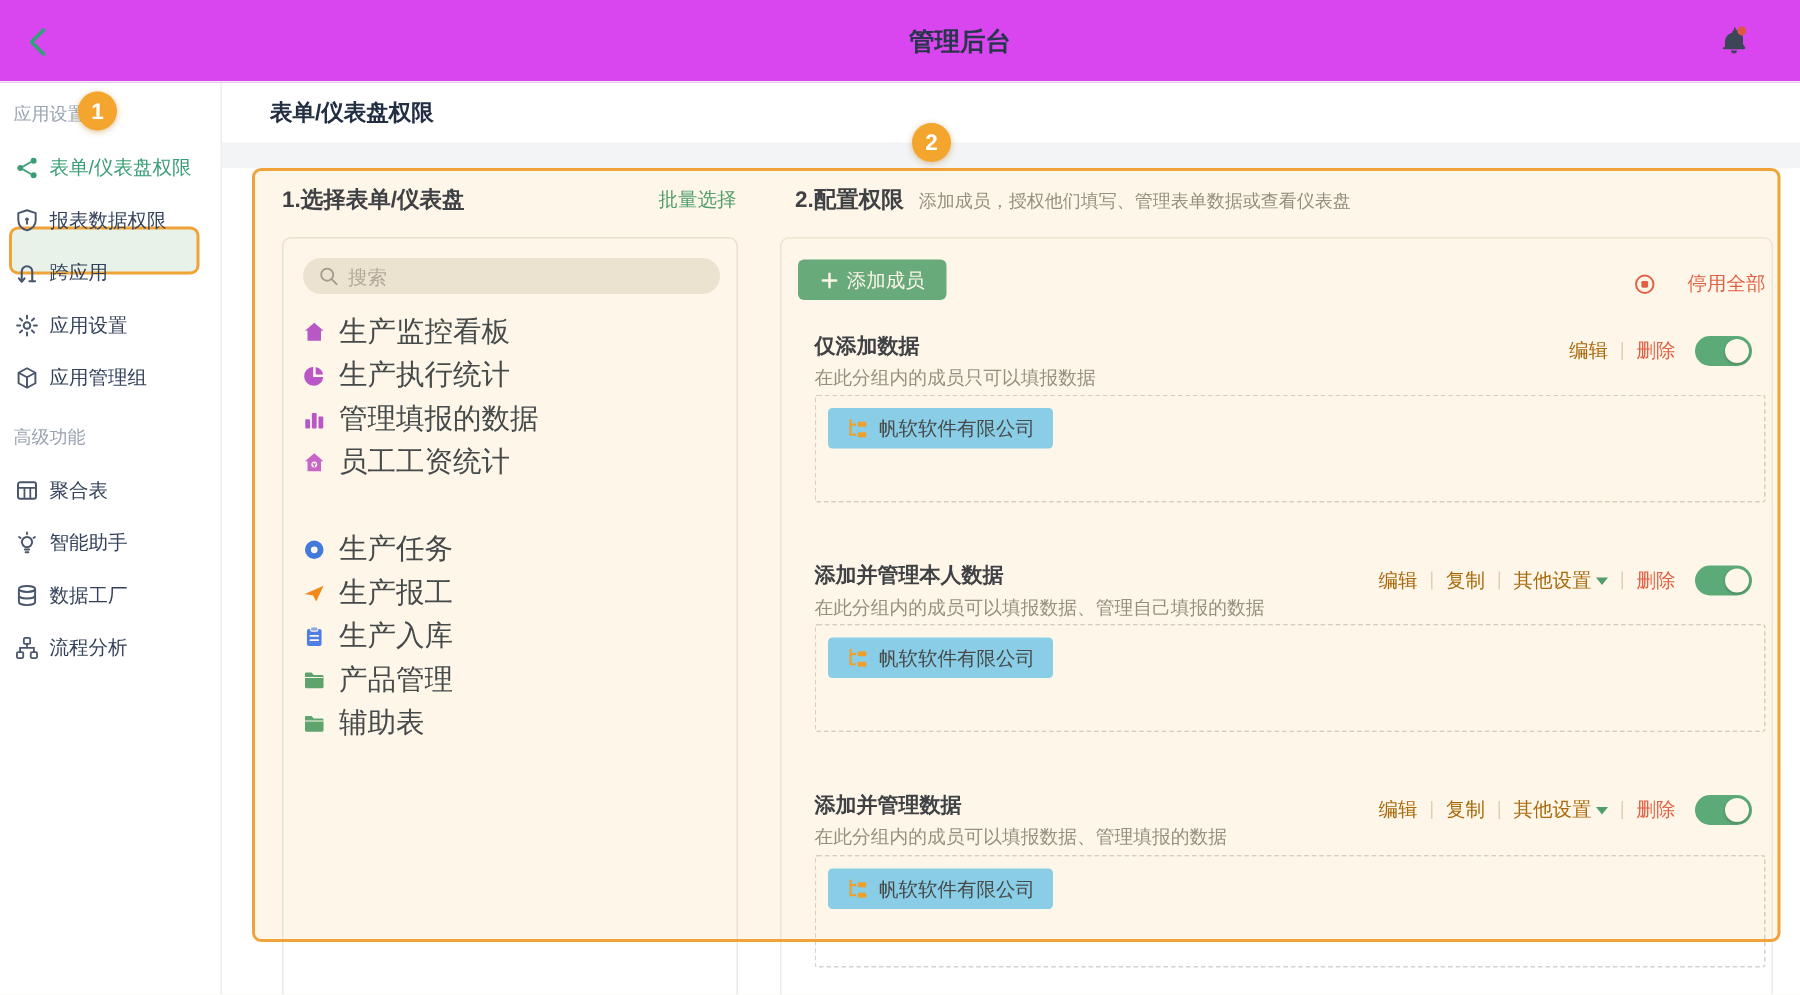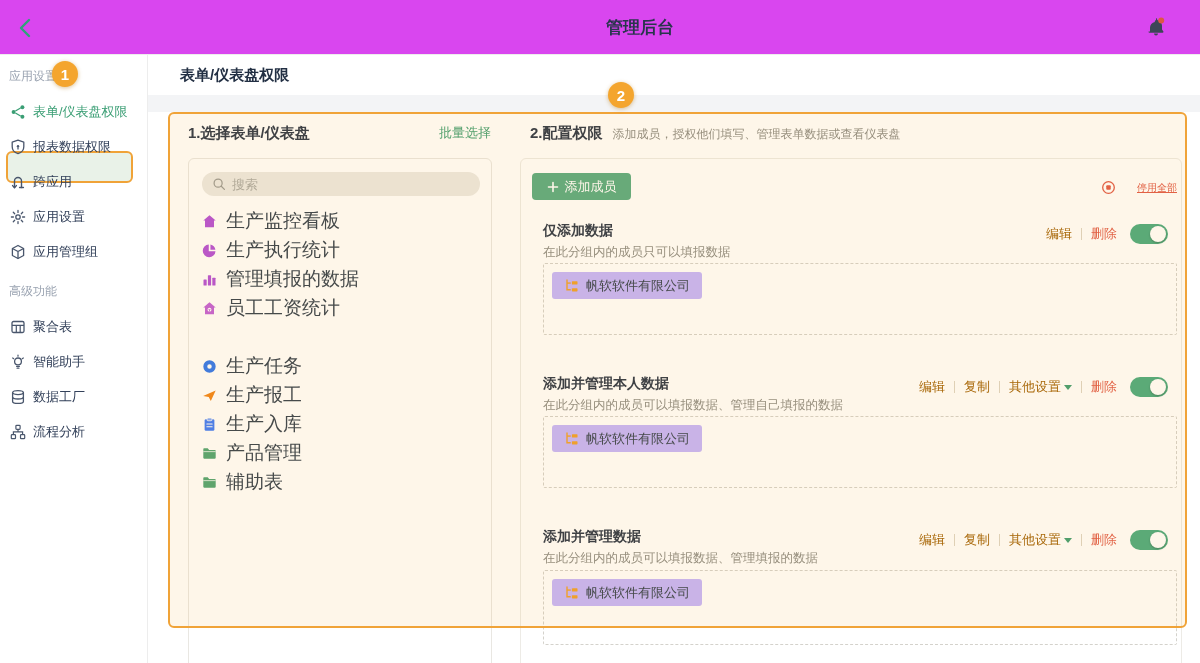--- a/index.html
+++ b/index.html
@@ -42,26 +42,26 @@
   .search-pill input { border:none; outline:none; background:transparent; font-size:13px; color:#555; width:220px; font-family:inherit; }
   .search-pill input::placeholder { color:#a9a9a4; }
 
   
   .form-row { position:absolute; left:189px; width:302px; height:28px; display:flex; align-items:center; gap:9px; padding-left:13px; font-size:19px; color:#33404f; cursor:pointer; z-index:3; }
   .form-row.selected { background:#e3efdc; }
   .fic { width:15px; height:15px; flex:0 0 15px; display:flex; align-items:center; justify-content:center; }
 
   
   .add-btn { position:absolute; left:532px; top:173px; width:99px; height:27px; background:#58ab83; border:none; border-radius:4px; color:#fff; font-size:13px; display:flex; align-items:center; justify-content:center; gap:6px; cursor:pointer; z-index:3; font-family:inherit; }
-  .stop-all { position:absolute; top:180px; right:23px; display:flex; align-items:center; gap:21px; font-size:10px; color:#e05a48; cursor:pointer; z-index:3;text-decoration:underline; }
+  .stop-all { position:absolute; top:180px; right:23px; display:flex; align-items:center; gap:21px; font-size:13px; color:#e05a48; cursor:pointer; z-index:3; }
 
   .grp-title { position:absolute; left:543px; font-size:14px; font-weight:700; color:#2b3648; z-index:3; }
   .grp-desc { position:absolute; left:543px; font-size:12.5px; color:#8d8d88; z-index:3; }
   .dash-box { position:absolute; left:543px; width:634px; border:1px dashed #d4d2cc; border-radius:2px; z-index:3; }
-  .member-chip { position:absolute; left:552px; height:27px; background:#c4b5fd; border-radius:3px; display:flex; align-items:center; gap:7px; padding:0 12px; font-size:13px; color:#33404f; cursor:pointer; z-index:4; }
+  .member-chip { position:absolute; left:552px; height:27px; background:#7dd3fc; border-radius:3px; display:flex; align-items:center; gap:7px; padding:0 12px; font-size:13px; color:#33404f; cursor:pointer; z-index:4; }
 
   .actions { position:absolute; right:32px; display:flex; align-items:center; gap:9px; z-index:3; }
   .act { font-size:13px; color:#a16207; cursor:pointer; display:flex; align-items:center; gap:3px; }
   .act.danger { color:#e05a48; }
   .sep { width:1px; height:12px; background:#ddd5c6; }
   .caret-down { width:0; height:0; border-left:4px solid transparent; border-right:4px solid transparent; border-top:5px solid #3f9e73; margin-top:1px; }
   .toggle { position:relative; width:38px; height:20px; background:#4aab81; border-radius:10px; margin-left:4px; cursor:pointer; flex:0 0 38px; }
   .toggle .knob { position:absolute; right:2px; top:2px; width:16px; height:16px; background:#fff; border-radius:50%; box-shadow:0 1px 2px rgba(0,0,0,.25); }
 
   

